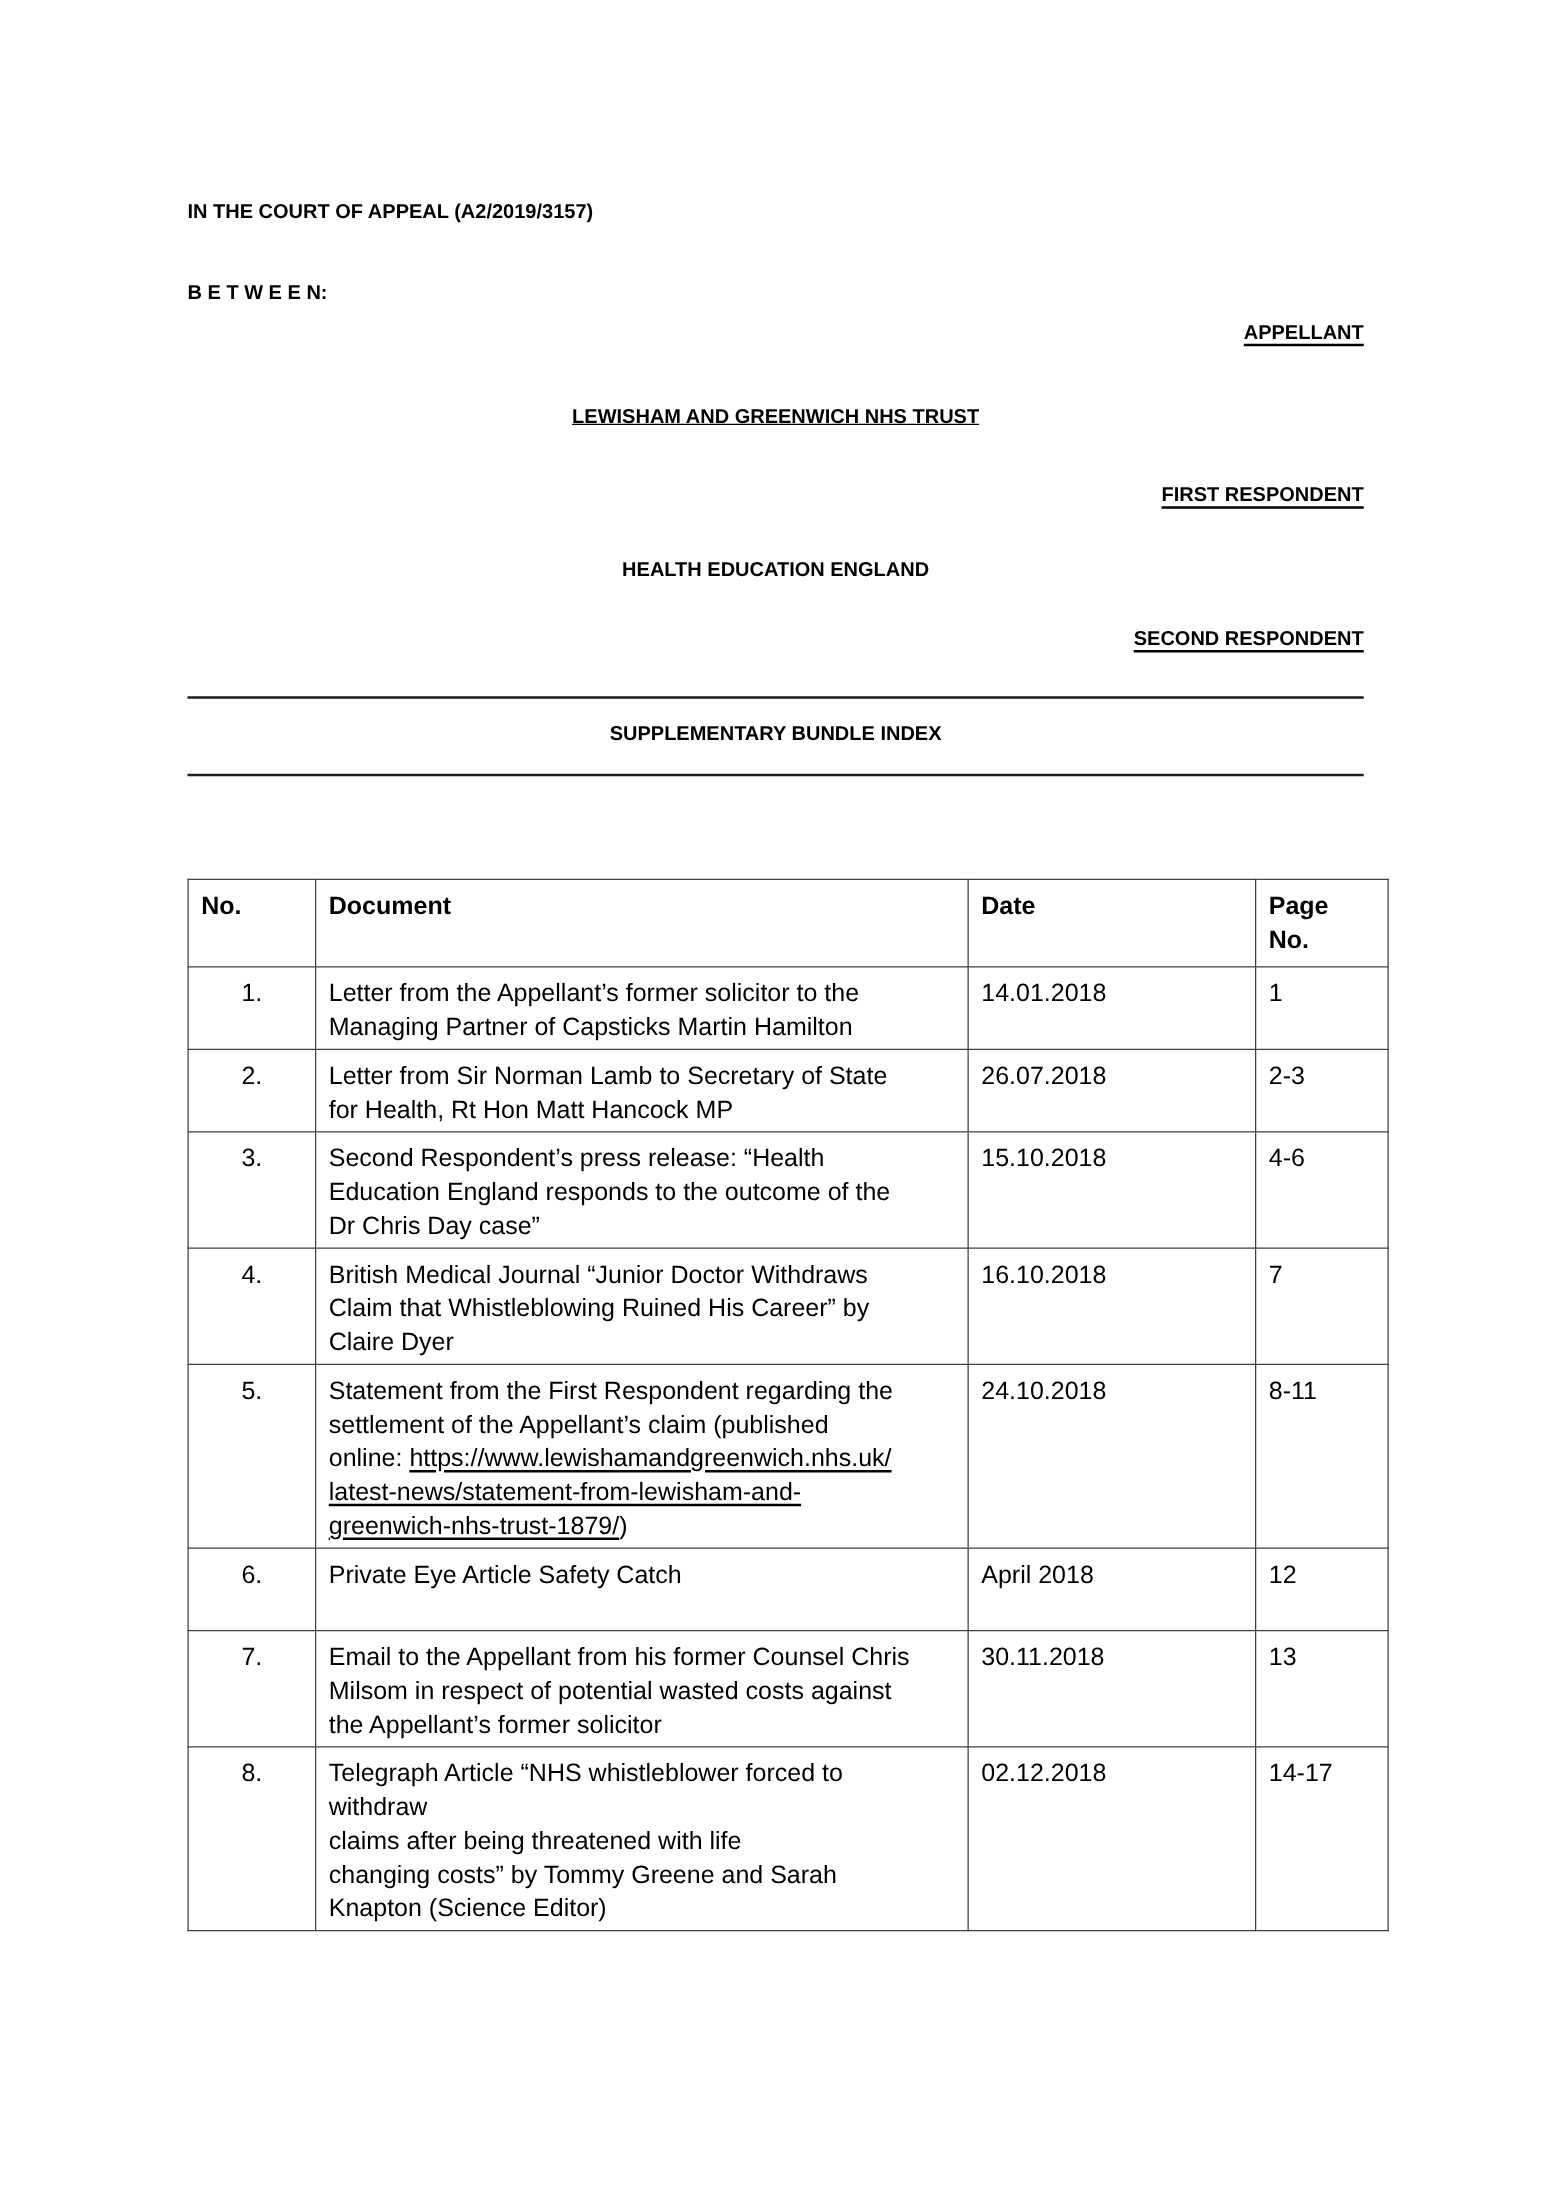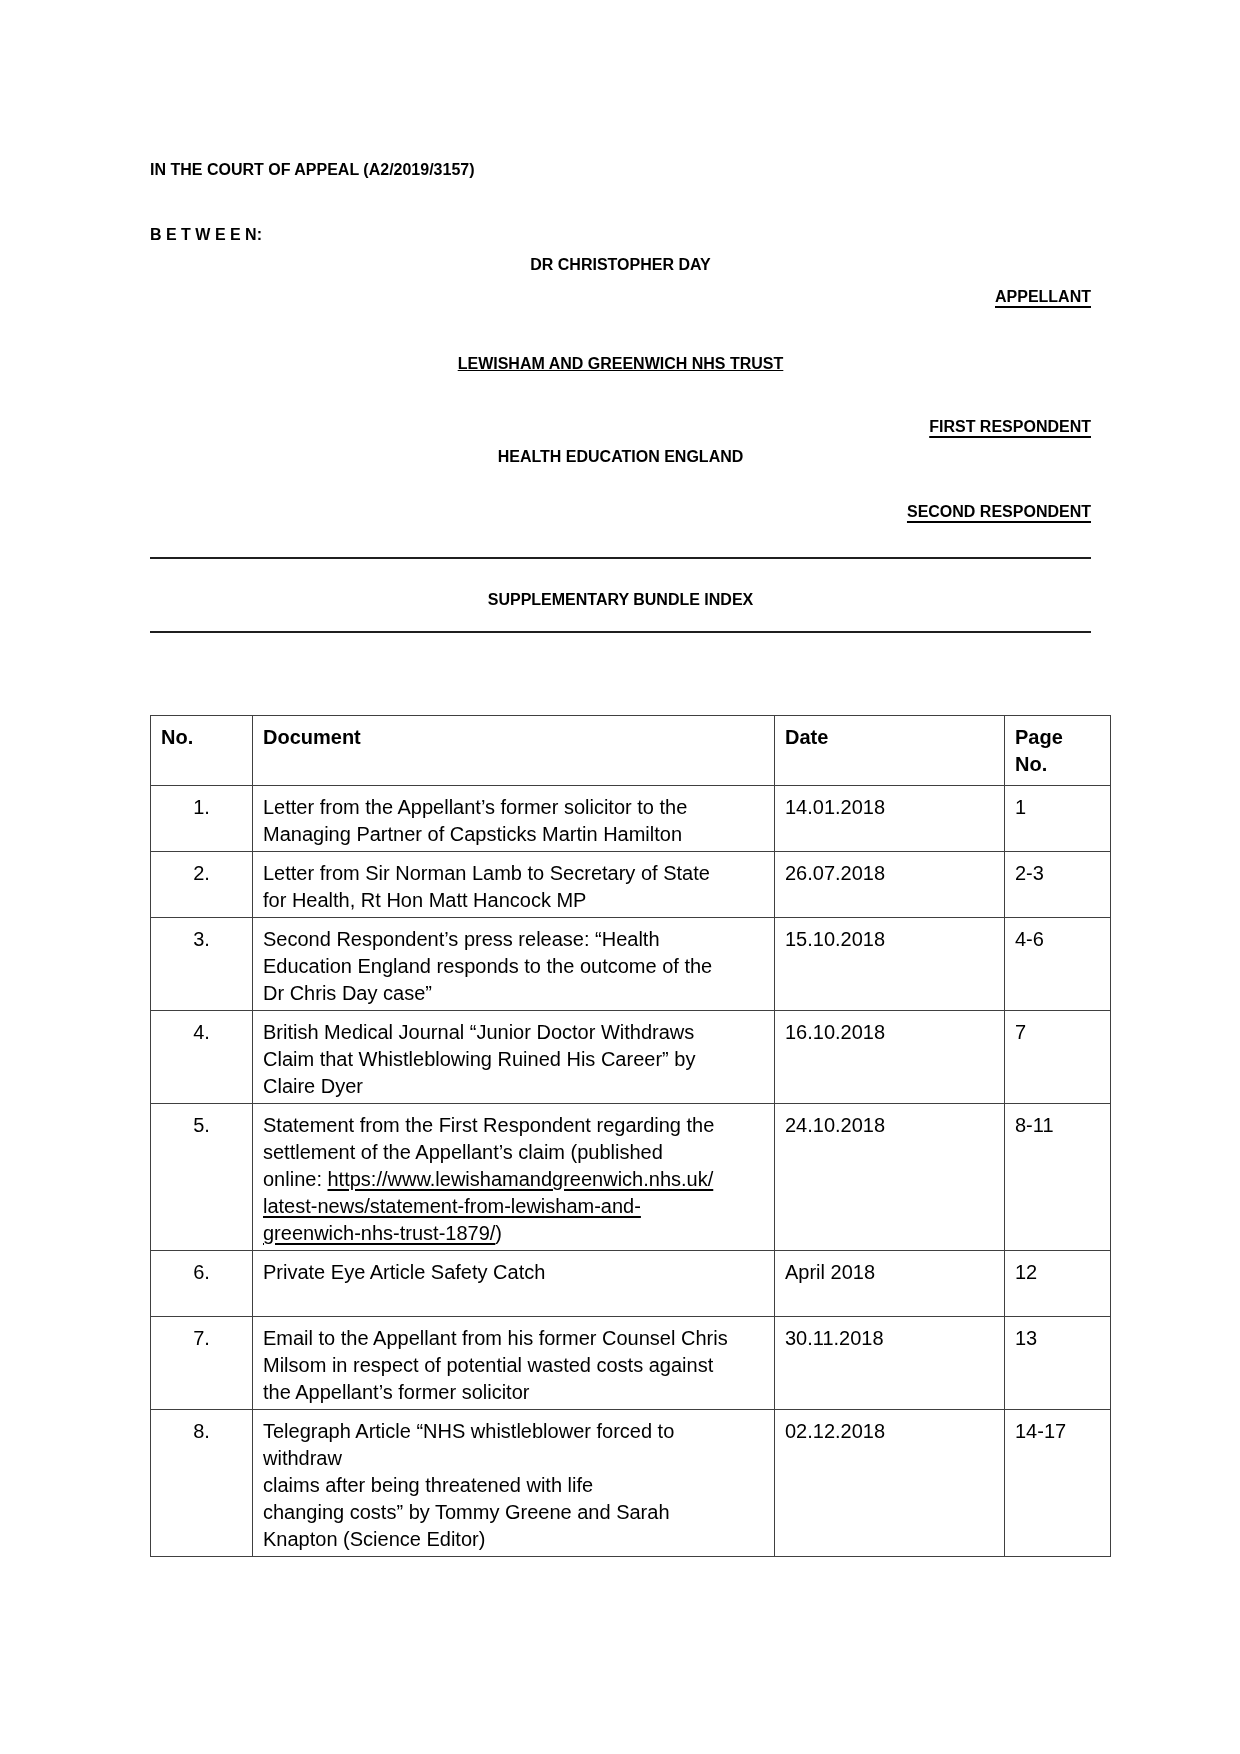--- a/index.html
+++ b/index.html
@@ -27,23 +27,23 @@
     text-decoration: underline;
     text-decoration-thickness: 2px;
     text-underline-offset: 4px;
   }
   .mt-between { margin-top: 35px; }
   .mt-0  { margin-top: 0; }
   .mt-2  { margin-top: 2px; }
   .mt-1  { margin-top: 1px; }
   .mt-37 { margin-top: 37px; text-decoration: underline; }
   .mt-33 { margin-top: 33px; }
-  .mt-30 { }
+  .mt-30 { margin-top: 30px; }
   .mt-25 { margin-top: 25px; }
-  .mt-26 { margin-top: 26px; }
+  .mt-26 { margin-top: 14px; }
   .mt-16 { margin-top: 16px; }
   .rule {
     height: 2px;
     background: #1f1f1f;
     width: 100%;
   }
   .rule-1 { margin-top: 30px; }
   table.index-table {
     margin-top: 82px;
     width: 960px;
@@ -75,21 +75,20 @@
 </style>
 </head>
 <body>
 
 <div class="content">
 
   <div class="hblock mt-0">IN THE COURT OF APPEAL (A2/2019/3157)</div>
 
   <div class="hblock mt-between">B E T W E E N:</div>
 
-  <div class="hblock center mt-0">DR CHRISTOPHER DAY</div>
 
   <div class="hblock right mt-2"><span class="uline">APPELLANT</span></div>
 
 
   <div class="hblock center mt-37">LEWISHAM AND GREENWICH NHS TRUST</div>
 
   <div class="hblock right mt-33"><span class="uline">FIRST RESPONDENT</span></div>
 
   <div class="hblock center mt-30">HEALTH EDUCATION ENGLAND</div>
 

